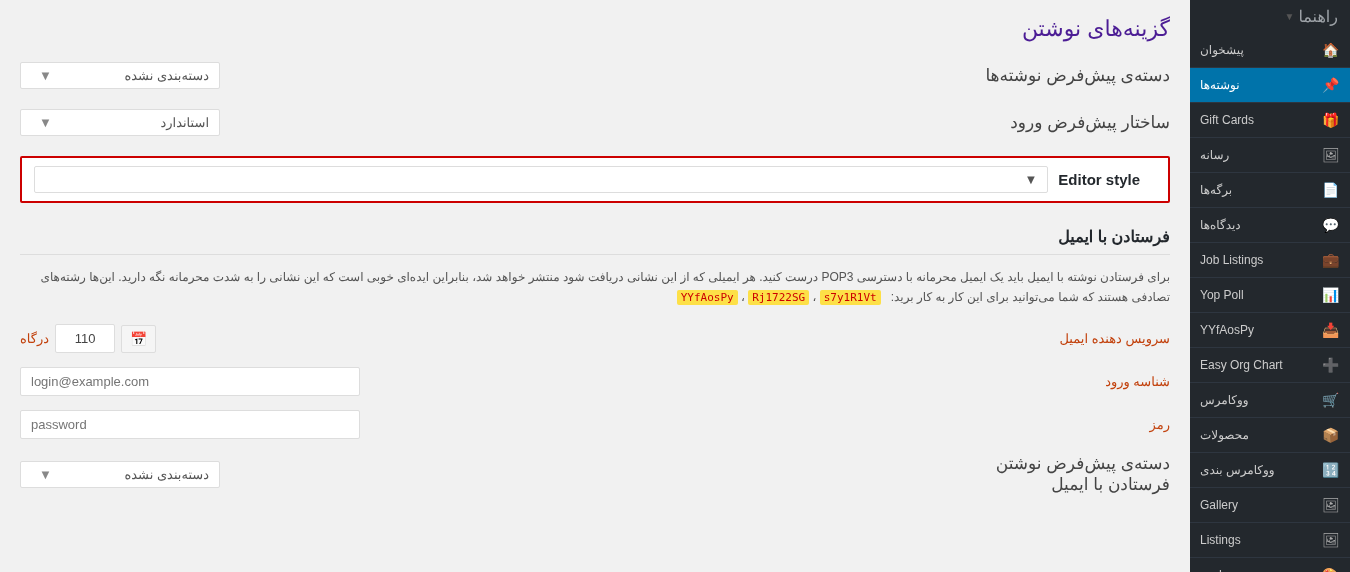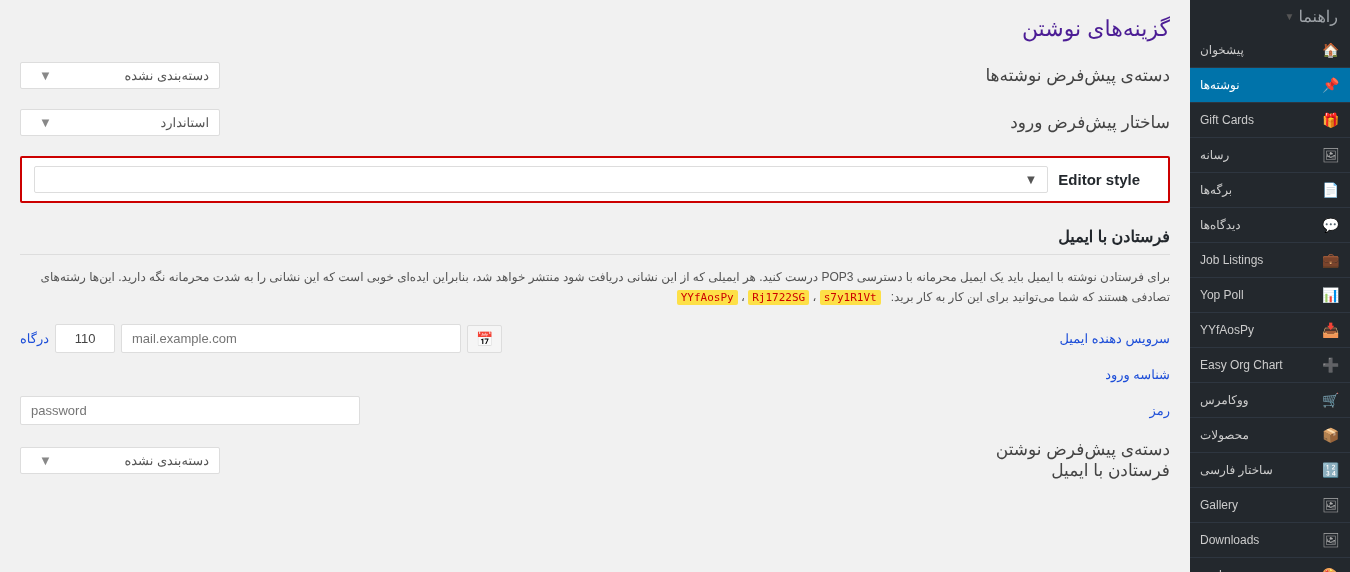--- a/index.html
+++ b/index.html
@@ -176,21 +176,21 @@
       display: flex;
       align-items: center;
       margin-bottom: 14px;
       gap: 16px;
       direction: rtl;
     }
     .field-label {
       width: 200px;
       text-align: right;
       font-size: 13px;
-      color: #1d4ed8;
+      color: #c2410c;
       flex-shrink: 0;
     }
     .field-input-wrap {
       flex: 1;
       display: flex;
       align-items: center;
       gap: 6px;
       justify-content: flex-end;
     }
     .text-input {
@@ -291,29 +291,29 @@
   <div class="sidebar-item">
     <span class="sidebar-icon">🛒</span>
     <span class="sidebar-label">ووکامرس</span>
   </div>
   <div class="sidebar-item">
     <span class="sidebar-icon">📦</span>
     <span class="sidebar-label">محصولات</span>
   </div>
   <div class="sidebar-item">
     <span class="sidebar-icon">🔢</span>
-    <span class="sidebar-label">ساختار فارسی</span>
+    <span class="sidebar-label">ووکامرس بندی</span>
   </div>
   <div class="sidebar-item">
     <span class="sidebar-icon">🖼</span>
     <span class="sidebar-label">Gallery</span>
   </div>
   <div class="sidebar-item">
     <span class="sidebar-icon">🖼</span>
-    <span class="sidebar-label">Downloads</span>
+    <span class="sidebar-label">Listings</span>
   </div>
   <div class="sidebar-item">
     <span class="sidebar-icon">🎨</span>
     <span class="sidebar-label">نمایش</span>
   </div>
 </div>
 
 <div class="main">
   <div class="content-area">
 
@@ -355,28 +355,30 @@
       ،
       <span class="code-inline">Rj1722SG</span>
       ،
       <span class="code-inline">s7y1R1Vt</span>
     </div>
 
     <div class="field-row">
       <div class="field-label">سرویس دهنده ایمیل</div>
       <div class="field-input-wrap">
         <span class="icon-btn">📅</span>
-        <input class="text-input" type="text" placeholder="mail.example.com" style="">
         <input class="port-input" type="text" value="110" style="">
         <span class="field-label" style="width:auto; margin:0;">درگاه</span>
       </div>
     </div>
 
     <div class="field-row">
       <div class="field-label">شناسه ورود</div>
+      <div class="field-input-wrap">
+        <input class="text-input" type="text" placeholder="login@example.com" style="">
+      </div>
     </div>
 
     <div class="field-row">
       <div class="field-label">رمز</div>
       <div class="field-input-wrap">
         <input class="text-input" type="password" placeholder="password" style="">
       </div>
     </div>
 
     <div class="settings-row">

